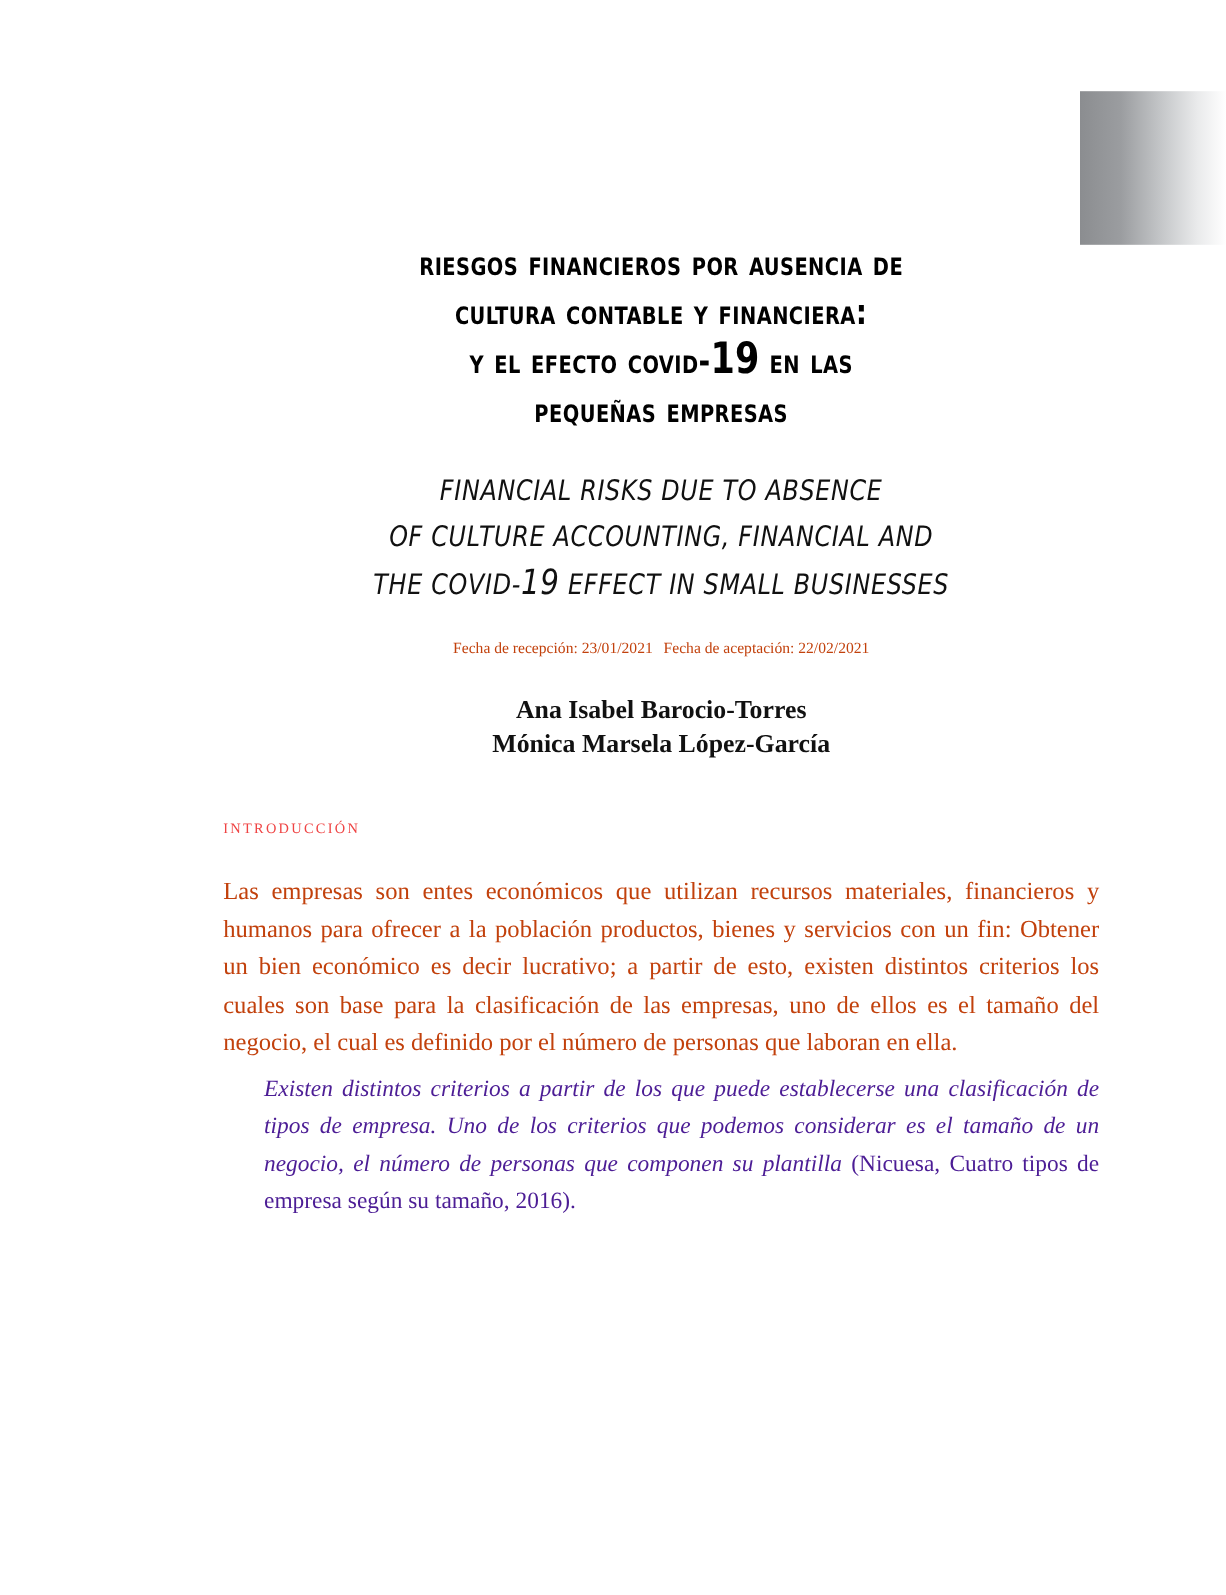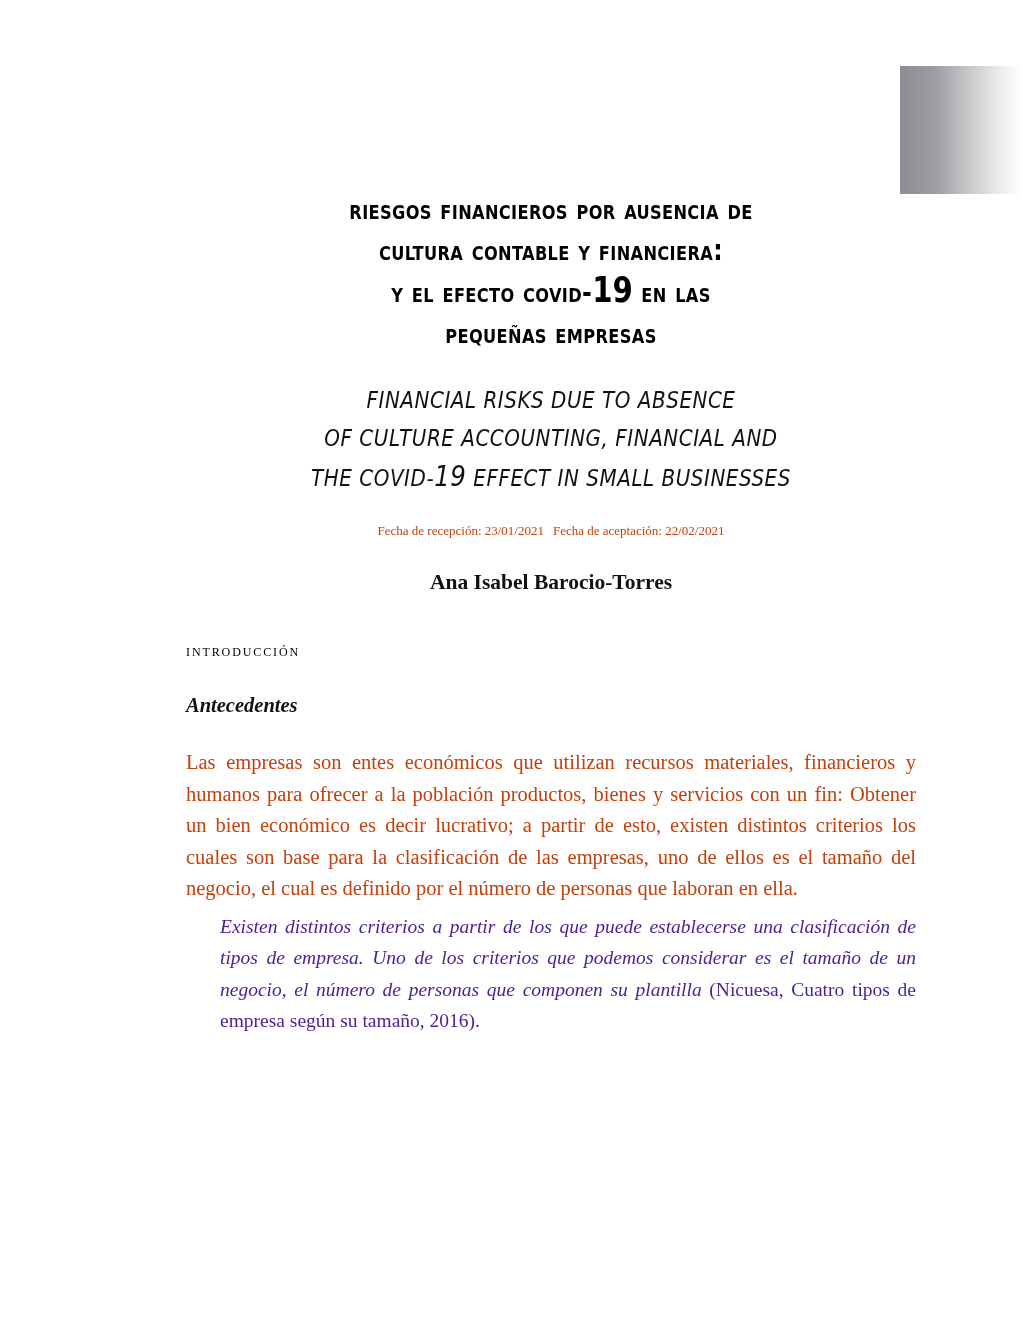--- a/index.html
+++ b/index.html
@@ -10,21 +10,21 @@
   }
   body {
     font-family: "Liberation Serif", "DejaVu Serif", serif;
     color: #111111;
   }
 
   .page {
     position: relative;
     width: 1022px;
     height: 1045px;
-    margin: 6px auto;
+    margin: 16px auto;
     background: #ffffff;
     overflow: hidden;
   }
 
   
   .corner-gradient {
     position: absolute;
     left: 900px;
     top: 60px;
     width: 122px;
@@ -112,21 +112,21 @@
 
   
   .section-heading {
     margin: 0;
     padding-top: 44px;
     font-size: 17px;
     font-weight: 400;
     font-variant: small-caps;
     text-transform: lowercase;
     letter-spacing: 1.9px;
-    color: #000000;
+    color: #ef4444;
   }
 
   
   .subheading {
     margin: 0;
     padding-top: 31px;
     font-style: italic;
     font-size: 20.5px;
     line-height: 26px;
     color: #111111;
@@ -191,25 +191,25 @@
       <span>OF CULTURE ACCOUNTING, FINANCIAL AND</span><br>
       <span>THE COVID-</span><span class="big">19</span><span> EFFECT IN SMALL BUSINESSES</span>
     </h2>
 
     <p class="dates">
       <span>Fecha de recepción: 23/01/2021</span><span class="gap"></span><span>Fecha de aceptación: 22/02/2021</span>
     </p>
 
     <div class="authors">
       <div class="author">Ana Isabel Barocio-Torres</div>
+      <div class="author">Mónica Marsela López-García</div>
     </div>
 
     <h3 class="section-heading">Introducción</h3>
 
-    <h4 class="subheading">Antecedentes</h4>
 
     <p class="body-par">Las empresas son entes económicos que utilizan recursos materiales, financieros y humanos para ofrecer a la población productos, bienes y servicios con un fin: Obtener un bien económico es decir lucrativo; a partir de esto, existen distintos criterios los cuales son base para la clasificación de las empresas, uno de ellos es el tamaño del negocio, el cual es definido por el número de personas que laboran en ella.</p>
 
     <p class="blockquote"><span>Existen distintos criterios a partir de los que puede establecerse una clasificación de tipos de empresa. Uno de los criterios que podemos considerar es el tamaño de un negocio, el número de personas que componen su plantilla </span><span class="cite">(Nicuesa, Cuatro tipos de empresa según su tamaño, 2016).</span></p>
 
 
   </div>
 
   <div class="folio">[101]</div>
 

